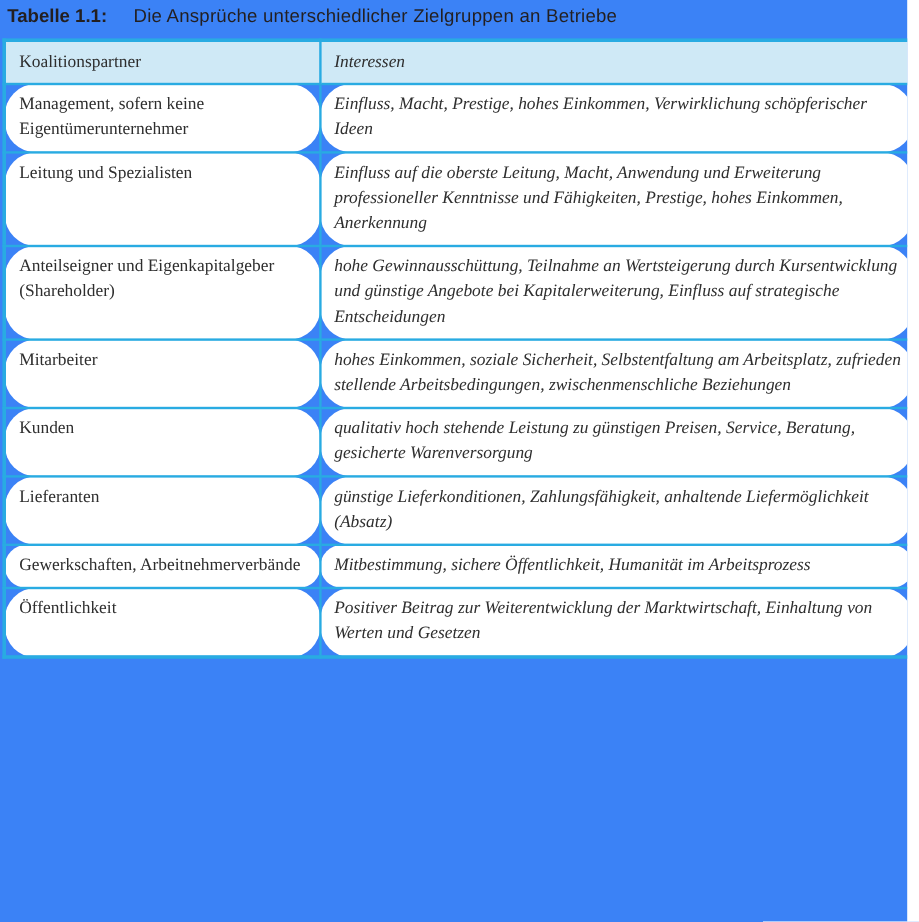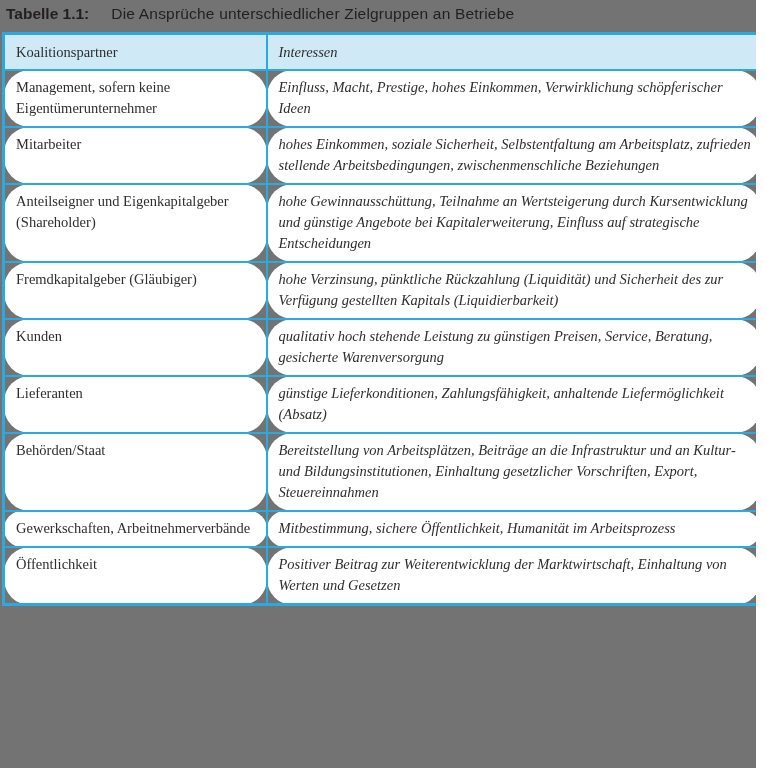--- a/index.html
+++ b/index.html
@@ -6,21 +6,21 @@
     margin: 0;
     padding: 0;
     background: #ffffff;
     width: 766px;
   }
   .page {
     width: 756px;
     height: 768px;
     box-sizing: border-box;
     padding: 2px 2px 0 2px;
-    background: #737373;
+    background: #3b82f6;
     overflow: hidden;
   }
   .caption-line {
     font-family: "Liberation Sans", sans-serif;
     font-size: 15.5px;
     color: #231f20;
     padding: 3px 0 0 4px;
     white-space: nowrap;
   }
   .cap-label {
@@ -77,50 +77,46 @@
         <th class="col-partner">Koalitionspartner</th>
         <th class="col-interests">Interessen</th>
       </tr>
     </thead>
     <tbody id="tbody">
   <tr>
     <td class="col-partner">Management, sofern keine Eigentümerunternehmer</td>
     <td class="col-interests">Einfluss, Macht, Prestige, hohes Einkommen, Verwirklichung schöpferischer Ideen</td>
   </tr>
 
-
   <tr>
-    <td class="col-partner">Mitarbeiter</td>
-    <td class="col-interests">hohes Einkommen, soziale Sicherheit, Selbstentfaltung am Arbeitsplatz, zufrieden stellende Arbeitsbedingungen, zwischenmenschliche Beziehungen</td>
+    <td class="col-partner">Leitung und Spezialisten</td>
+    <td class="col-interests">Einfluss auf die oberste Leitung, Macht, Anwendung und Erweiterung professioneller Kenntnisse und Fähigkeiten, Prestige, hohes Einkommen, Anerkennung</td>
   </tr>
 
   <tr>
     <td class="col-partner">Anteilseigner und Eigenkapitalgeber (Shareholder)</td>
     <td class="col-interests">hohe Gewinnausschüttung, Teilnahme an Wertsteigerung durch Kursentwicklung und günstige Angebote bei Kapitalerweiterung, Einfluss auf strategische Entscheidungen</td>
   </tr>
 
   <tr>
-    <td class="col-partner">Fremdkapitalgeber (Gläubiger)</td>
-    <td class="col-interests">hohe Verzinsung, pünktliche Rückzahlung (Liquidität) und Sicherheit des zur Verfügung gestellten Kapitals (Liquidierbarkeit)</td>
+    <td class="col-partner">Mitarbeiter</td>
+    <td class="col-interests">hohes Einkommen, soziale Sicherheit, Selbstentfaltung am Arbeitsplatz, zufrieden stellende Arbeitsbedingungen, zwischenmenschliche Beziehungen</td>
   </tr>
+
 
   <tr>
     <td class="col-partner">Kunden</td>
     <td class="col-interests">qualitativ hoch stehende Leistung zu günstigen Preisen, Service, Beratung, gesicherte Warenversorgung</td>
   </tr>
 
   <tr>
     <td class="col-partner">Lieferanten</td>
     <td class="col-interests">günstige Lieferkonditionen, Zahlungsfähigkeit, anhaltende Liefermöglichkeit (Absatz)</td>
   </tr>
 
-  <tr>
-    <td class="col-partner">Behörden/Staat</td>
-    <td class="col-interests">Bereitstellung von Arbeitsplätzen, Beiträge an die Infrastruktur und an Kultur- und Bildungsinstitutionen, Einhaltung gesetzlicher Vorschriften, Export, Steuereinnahmen</td>
-  </tr>
 
   <tr>
     <td class="col-partner">Gewerkschaften, Arbeitnehmerverbände</td>
     <td class="col-interests">Mitbestimmung, sichere Öffentlichkeit, Humanität im Arbeitsprozess</td>
   </tr>
 
 
 
   <tr>
     <td class="col-partner">Öffentlichkeit</td>

